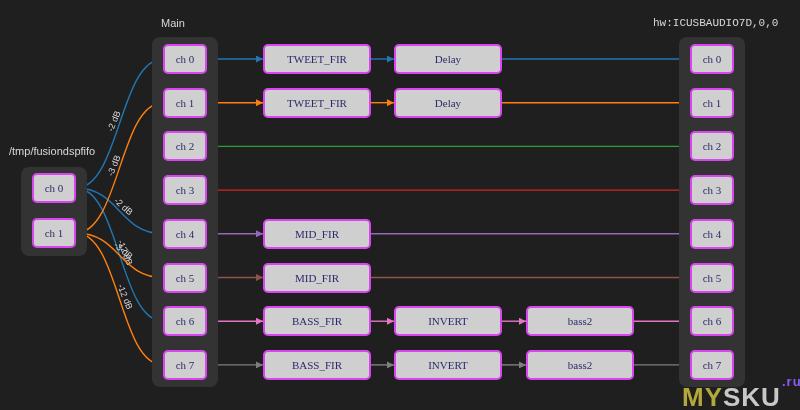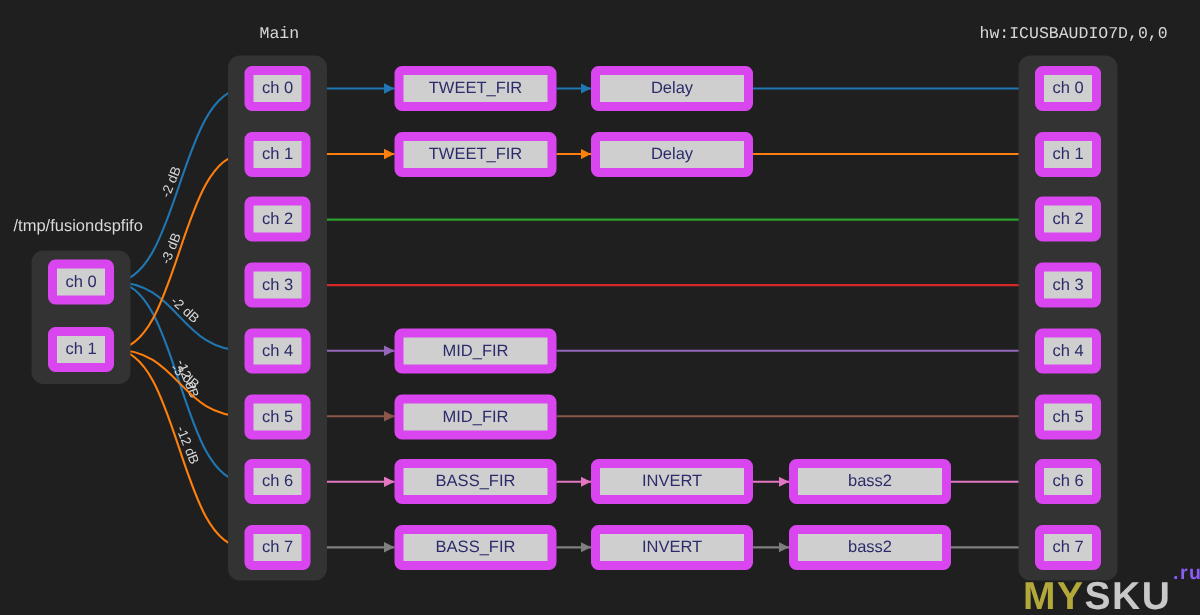--- a/index.html
+++ b/index.html
@@ -1,20 +1,20 @@
 <!DOCTYPE html>
 <html><head>
 <meta charset="utf-8">
 <style>
   html,body{margin:0;padding:0;}
   body{width:800px;height:410px;background:#1f1f1f;overflow:hidden;position:relative;font-family:"Liberation Sans",sans-serif;}
   svg{position:absolute;left:0;top:0;}
   .grp{position:absolute;background:#333333;border-radius:8px;}
   .grp-label{position:absolute;color:#d8d8d8;font-size:11px;white-space:nowrap;}
-  .node{position:absolute;background:#cfcfcf;border:6px solid #d946ef;border-radius:5px;color:#2b2b6b;font-size:11px;display:flex;align-items:center;justify-content:center;box-sizing:border-box;}
+  .node{position:absolute;background:#cfcfcf;border:2px solid #d946ef;border-radius:5px;color:#2b2b6b;font-size:11px;display:flex;align-items:center;justify-content:center;box-sizing:border-box;font-family:Liberation Serif, serif;}
   .gain{fill:#d8d8d8;font-size:9px;font-family:"Liberation Sans",sans-serif;}
   .wm{position:absolute;left:682px;top:382px;font-weight:bold;font-size:26px;letter-spacing:1px;color:#c8c8c8;}
   .wm .my{color:#b3a93a;}
   .wm .ru{position:absolute;left:84px;top:-8px;font-size:13px;color:#8b5cf6;margin-left:16px;}
 </style>
 </head>
 <body>
 
 <svg id="wires" width="800" height="410">
     <defs>
@@ -74,21 +74,21 @@
     <path d="M207,364.90000000000003 L263,364.90000000000003" fill="none" stroke="#7f7f7f" stroke-width="1.4" marker-end="url(#arr7)"></path>
     <path d="M371,364.90000000000003 L394,364.90000000000003" fill="none" stroke="#7f7f7f" stroke-width="1.4" marker-end="url(#arr7)"></path>
     <path d="M502,364.90000000000003 L526,364.90000000000003" fill="none" stroke="#7f7f7f" stroke-width="1.4" marker-end="url(#arr7)"></path>
     <path d="M634,364.90000000000003 L690,364.90000000000003" fill="none" stroke="#7f7f7f" stroke-width="1.4" marker-end="url(#arr7)"></path>
   </svg>
 
 <div class="grp" style="left:21px;top:167px;width:66px;height:89px;"></div>
 <div class="grp-label" style="left:9px;top:145px;">/tmp/fusiondspfifo</div>
 
 <div class="grp" style="left:152px;top:37px;width:66px;height:350px;"></div>
-<div class="grp-label" style="left:173px;top:17px;font-family:Liberation Mono, monospace;">Main</div>
+<div class="grp-label" style="left:161px;top:17px;">Main</div>
 
 <div class="grp" style="left:679px;top:37px;width:66px;height:350px;"></div>
 <div class="grp-label" style="left:653px;top:17px;font-family:Liberation Mono, monospace;">hw:ICUSBAUDIO7D,0,0</div>
 
 <div id="nodes">
     <div class="node" style="left: 32px; top: 173px; width: 44px; height: 30px;">ch 0</div>
     <div class="node" style="left: 32px; top: 218px; width: 44px; height: 30px;">ch 1</div>
     <div class="node" style="left: 163px; top: 44px; width: 44px; height: 30px;">ch 0</div>
     <div class="node" style="left: 163px; top: 87.7px; width: 44px; height: 30px;">ch 1</div>
     <div class="node" style="left: 163px; top: 131.4px; width: 44px; height: 30px;">ch 2</div>

